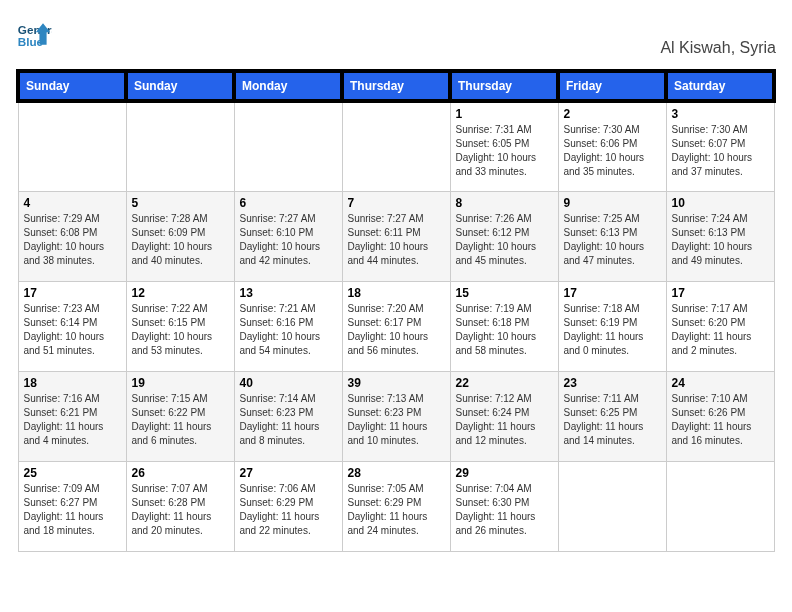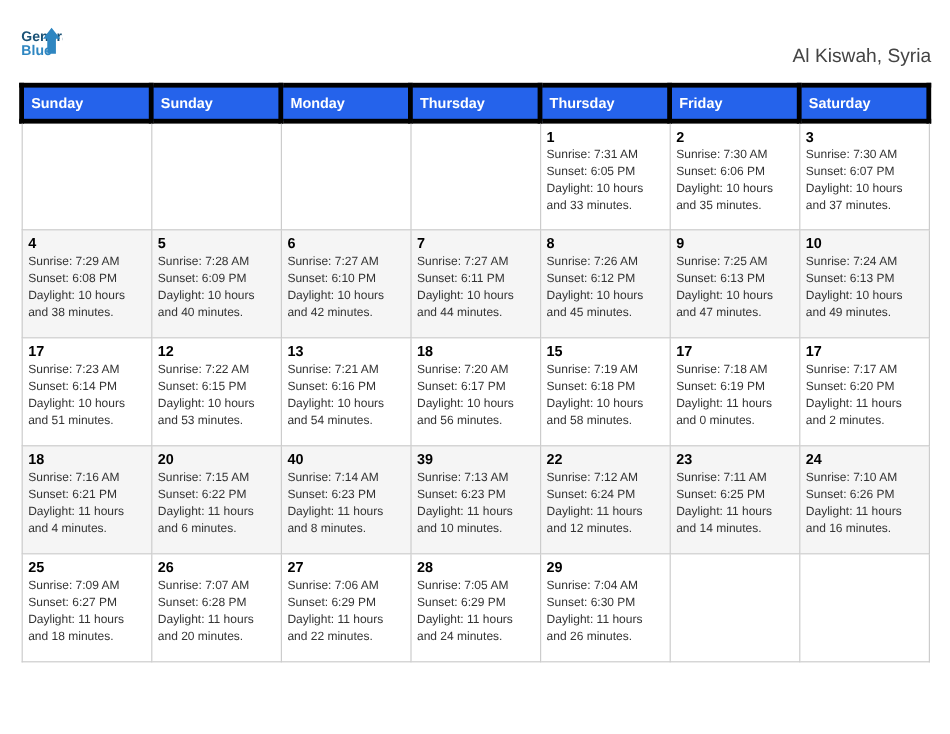--- a/index.html
+++ b/index.html
@@ -190,21 +190,21 @@
           <div class="day-number">17</div>
           <div class="day-info">Sunrise: 7:17 AM<br>Sunset: 6:20 PM<br>Daylight: 11 hours and 2 minutes.</div>
         </td>
       </tr>
       <tr>
         <td>
           <div class="day-number">18</div>
           <div class="day-info">Sunrise: 7:16 AM<br>Sunset: 6:21 PM<br>Daylight: 11 hours and 4 minutes.</div>
         </td>
         <td>
-          <div class="day-number">20</div>
+          <div class="day-number">19</div>
           <div class="day-info">Sunrise: 7:15 AM<br>Sunset: 6:22 PM<br>Daylight: 11 hours and 6 minutes.</div>
         </td>
         <td>
           <div class="day-number">40</div>
           <div class="day-info">Sunrise: 7:14 AM<br>Sunset: 6:23 PM<br>Daylight: 11 hours and 8 minutes.</div>
         </td>
         <td>
           <div class="day-number">39</div>
           <div class="day-info">Sunrise: 7:13 AM<br>Sunset: 6:23 PM<br>Daylight: 11 hours and 10 minutes.</div>
         </td>

